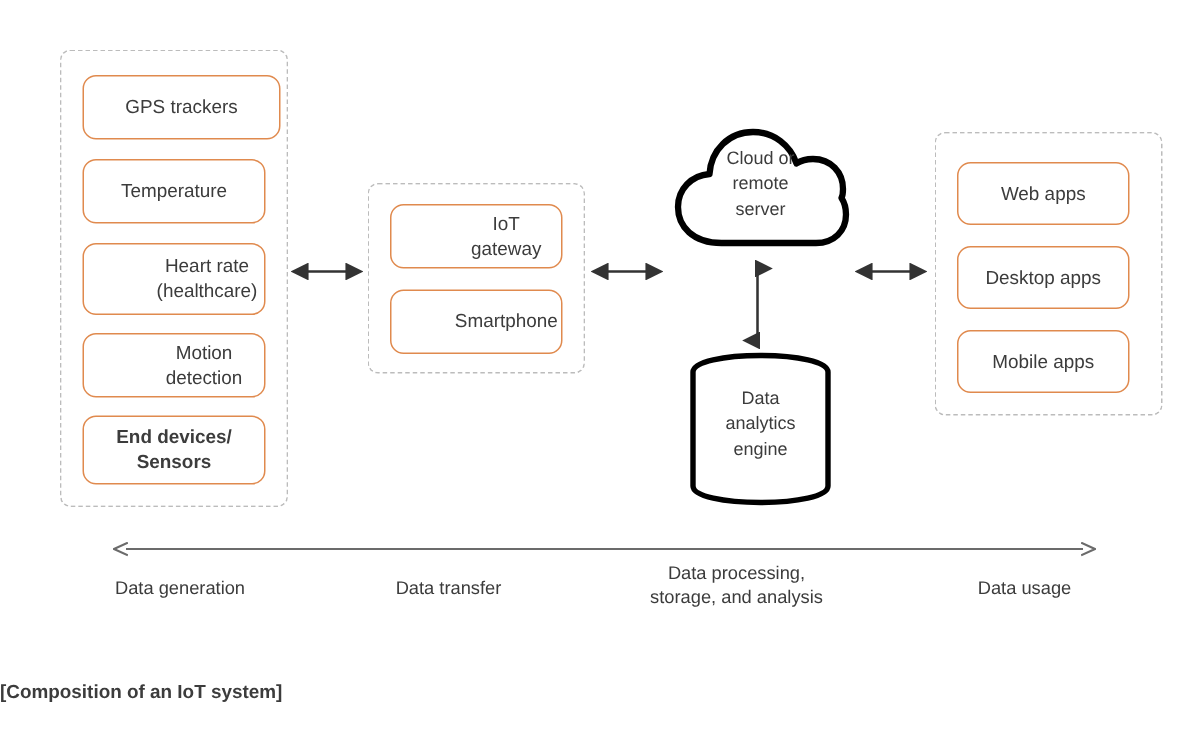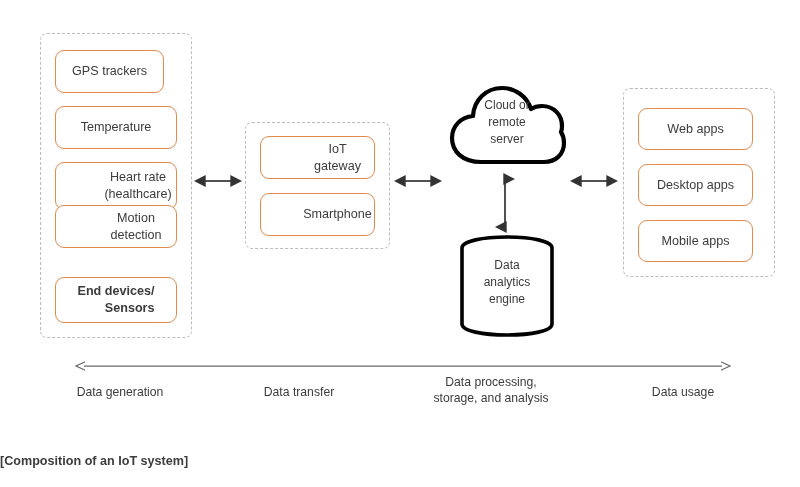--- a/index.html
+++ b/index.html
@@ -49,25 +49,25 @@
     justify-content: center;
     text-align: center;
     font-size: 12.6px;
     line-height: 1.32;
     color: #3c3c3c;
     padding: 2px 4px;
   }
   .node.bold { font-weight: bold; }
 
   
-  #node-gps        { left: 55px; top: 50px;  width: 109px; height: 43px; }
+  #node-gps        { left: 55px; top: 50px;  width: 132px; height: 43px; }
   #node-temp       { left: 55px; top: 106px; width: 122px; height: 43px; }
   #node-heart      { left: 55px; top: 162px; width: 122px; height: 48px; padding-left: 48px; }
-  #node-motion     { left: 55px; top: 205px; width: 122px; height: 43px; padding-left: 44px; }
-  #node-endsensors { left: 55px; top: 277px; width: 122px; height: 46px; text-align: right; }
+  #node-motion     { left: 55px; top: 222px; width: 122px; height: 43px; padding-left: 44px; }
+  #node-endsensors { left: 55px; top: 277px; width: 122px; height: 46px; }
 
   
   #node-gateway    { left: 260px; top: 136px; width: 115px; height: 43px; padding-left: 44px; }
   #node-smartphone { left: 260px; top: 193px; width: 115px; height: 43px; padding-left: 44px; }
 
   
   #node-webapps     { left: 638px; top: 108px; width: 115px; height: 42px; }
   #node-desktopapps { left: 638px; top: 164px; width: 115px; height: 42px; }
   #node-mobileapps  { left: 638px; top: 220px; width: 115px; height: 42px; }
 

